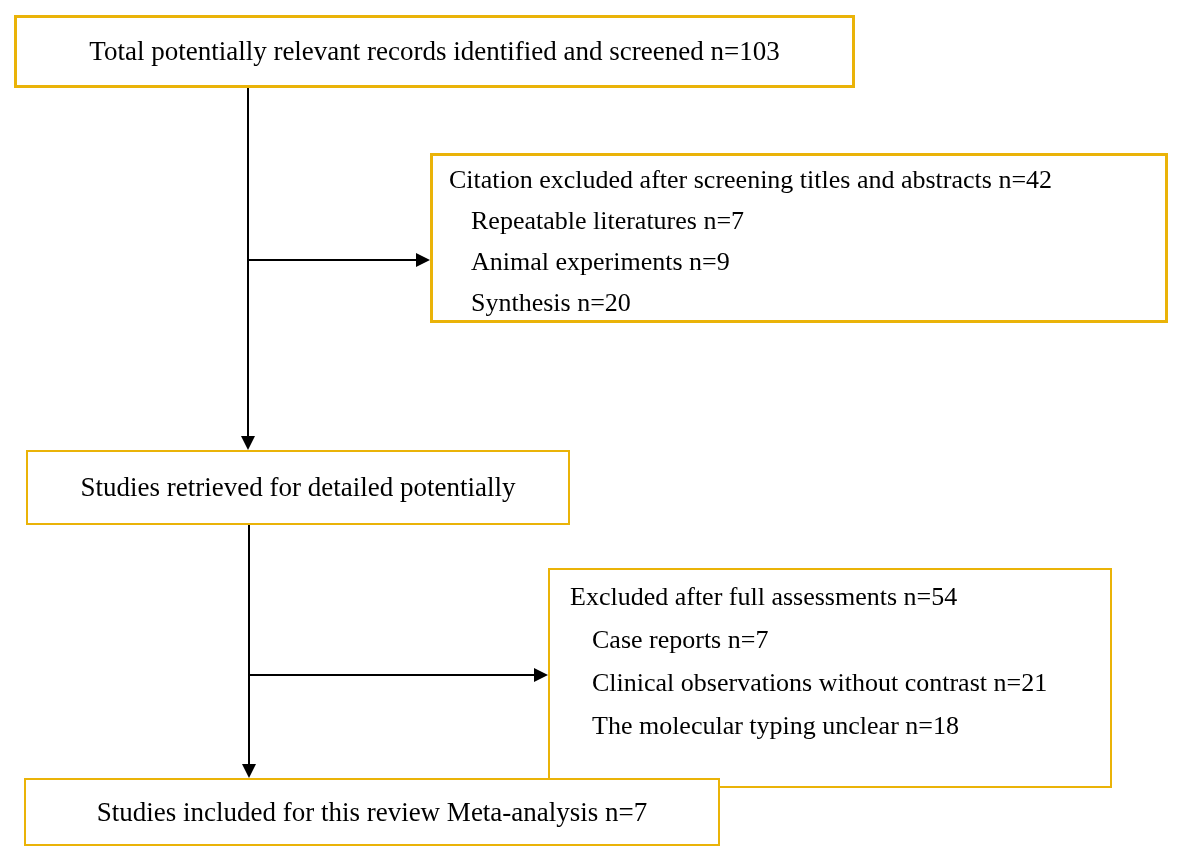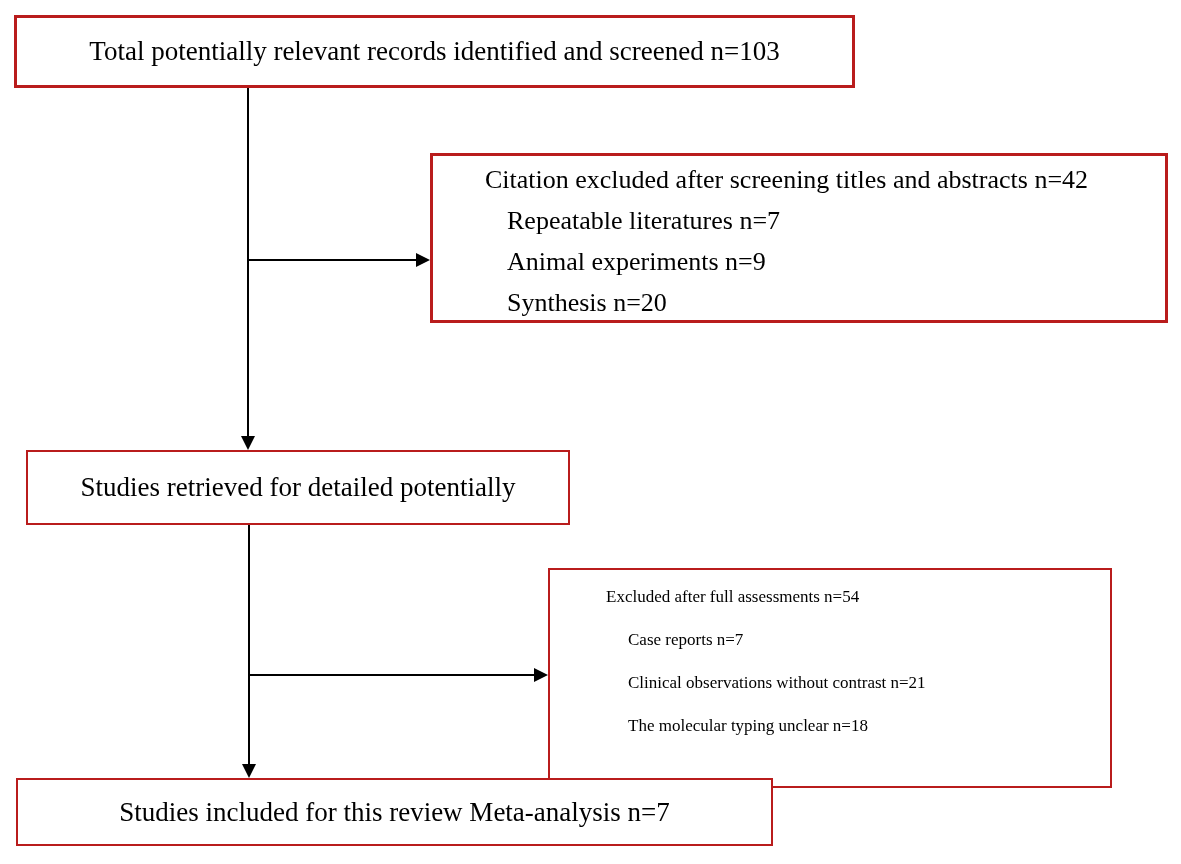--- a/index.html
+++ b/index.html
@@ -9,36 +9,35 @@
     height: 864px;
     background: #ffffff;
     font-family: "Liberation Serif", "DejaVu Serif", serif;
     color: #000000;
     overflow: hidden;
   }
   .fbox {
     position: absolute;
     box-sizing: border-box;
     background: #ffffff;
-    border: 3px solid #b91c1c;
+    border: 3px solid #eab308;
   }
   .fbox.thin { border-width: 2px; }
   .center-text {
     display: flex;
     align-items: center;
     justify-content: center;
     text-align: center;
     font-size: 27px;
     white-space: nowrap;
   }
   .list-box { font-size: 26px; }
   .list-box .line {
     white-space: nowrap;
     line-height: 41px;
-    margin-left: 36px;
   }
   .vline, .hline {
     position: absolute;
     background: #000000;
   }
   .vline { width: 2px; }
   .hline { height: 2px; }
   .arrowhead-down {
     position: absolute;
     width: 0; height: 0;
@@ -51,23 +50,23 @@
     width: 0; height: 0;
     border-top: 7px solid transparent;
     border-bottom: 7px solid transparent;
     border-left: 14px solid #000000;
   }
 
   
   #box-records     { left: 14px;  top: 15px;  width: 841px; height: 73px; }
   #box-excl-screen { left: 430px; top: 153px; width: 738px; height: 170px; padding: 3px 8px 0 16px; }
   #box-retrieved   { left: 26px;  top: 450px; width: 544px; height: 75px; }
-  #box-excl-full   { left: 548px; top: 568px; width: 564px; height: 220px; padding: 5px 6px 0 20px; font-size: 17px; }
+  #box-excl-full   { left: 548px; top: 568px; width: 564px; height: 220px; padding: 5px 6px 0 20px; font-size: 26px; }
   #box-excl-full .line { line-height: 43px; }
-  #box-included    { left: 16px;  top: 778px; width: 757px; height: 68px; }
+  #box-included    { left: 24px;  top: 778px; width: 696px; height: 68px; }
 
   .indent { padding-left: 22px; }
 
   
   #v1 { left: 247px; top: 88px;  height: 350px; }
   #a1 { left: 241px; top: 436px; }
   #h1 { left: 248px; top: 259px; width: 169px; }
   #a2 { left: 416px; top: 253px; }
   #v2 { left: 248px; top: 525px; height: 240px; }
   #a3 { left: 242px; top: 764px; }

